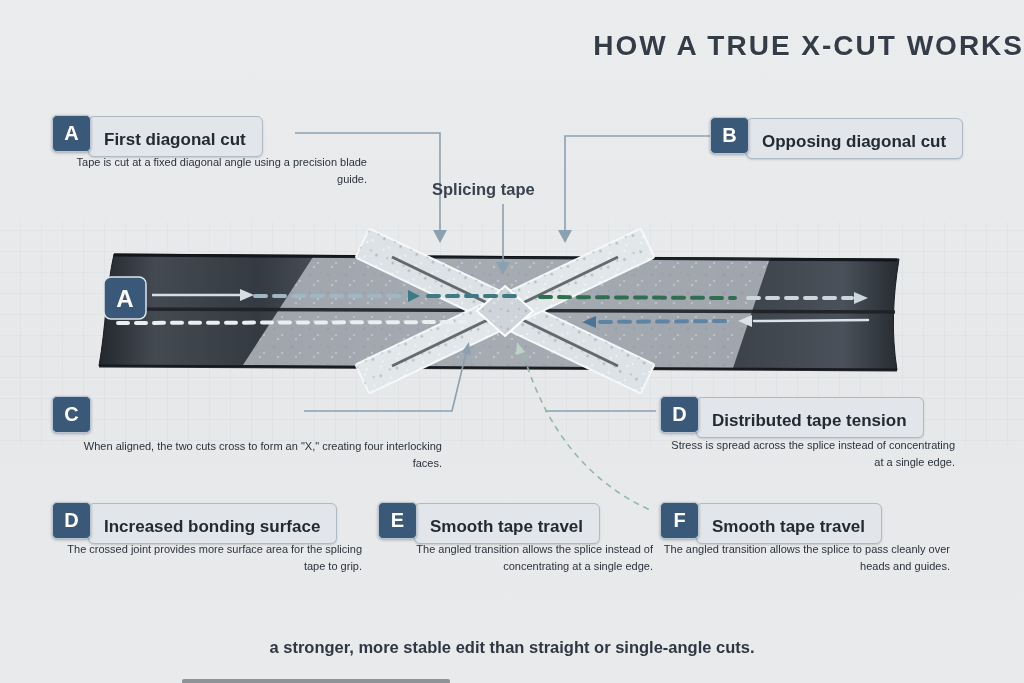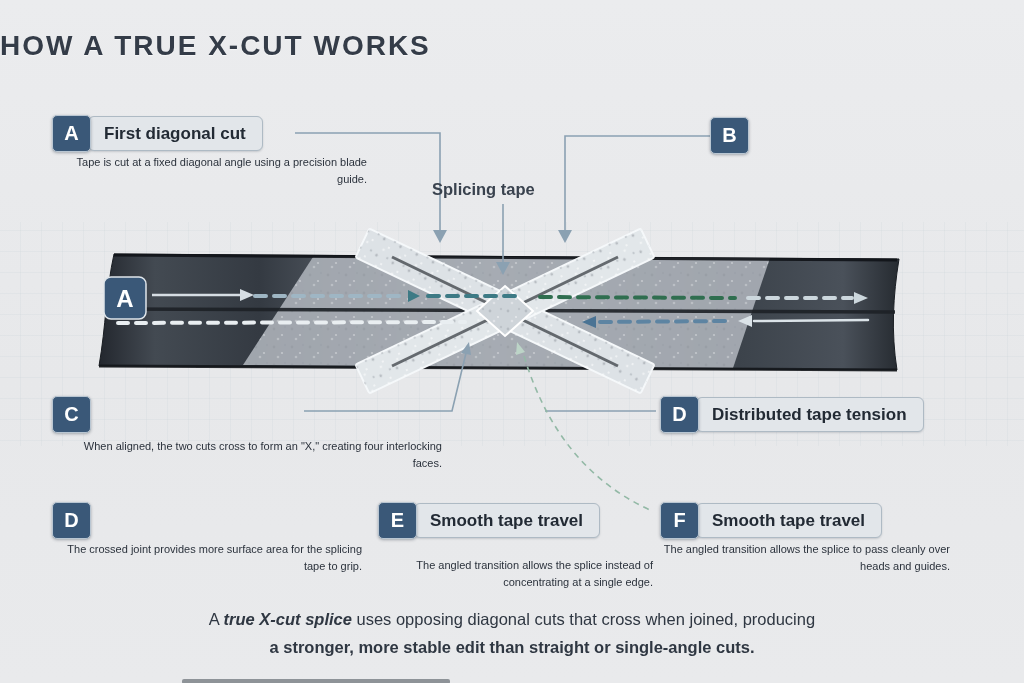--- a/index.html
+++ b/index.html
@@ -1,21 +1,21 @@
 <!DOCTYPE html>
 <html><head>
 <meta charset="utf-8">
 <style>
   html,body{margin:0;padding:0;}
   body{font-family:"Liberation Sans",sans-serif;background:#d8dadc;}
   .stage{position:relative;width:1024px;height:683px;background:linear-gradient(180deg,#ebecee 0%,#e7e8ea 55%,#e9eaec 100%);overflow:hidden;}
-  .page-title{position:absolute;left:0;top:30px;width:1024px;text-align:left;font-size:28px;font-weight:800;letter-spacing:2px;color:#343c48;text-shadow:0 1px 1px rgba(255,255,255,.6);}
+  .page-title{position:absolute;left:0;top:30px;width:1024px;text-align:right;font-size:28px;font-weight:800;letter-spacing:2px;color:#343c48;text-shadow:0 1px 1px rgba(255,255,255,.6);}
   .callout{position:absolute;display:flex;align-items:stretch;}
   .badge{display:flex;align-items:center;justify-content:center;width:37px;height:35px;background:#3a5878;color:#fff;font-weight:700;font-size:20px;border-radius:5px;border:1px solid #b9c6d2;box-shadow:0 1px 3px rgba(30,40,55,.35);z-index:2;}
-  .titlebox{display:flex;align-items:center;height:33px;margin:1px 0 0 -3px;padding:0 16px 0 15px;background:#e2e6ea;border:1px solid #aebac4;border-radius:6px;box-shadow:0 1px 2px rgba(40,50,65,.18);font-size:17px;font-weight:700;color:#222a34;white-space:nowrap;z-index:1;}
+  .titlebox{display:flex;align-items:center;height:33px;margin:1px 0 0 -3px;padding:6px 16px 0 15px;background:#e2e6ea;border:1px solid #aebac4;border-radius:6px;box-shadow:0 1px 2px rgba(40,50,65,.18);font-size:17px;font-weight:700;color:#222a34;white-space:nowrap;z-index:1;}
   .desc{position:absolute;font-size:11px;line-height:1.55;color:#2b323c;text-align:right;}
   .splice-label{position:absolute;font-size:16.5px;font-weight:700;color:#39424e;}
   .footer{position:absolute;left:0;width:1024px;text-align:center;color:#2f3742;font-size:16.5px;white-space:pre-wrap;}
   .footer .emph{font-weight:700;font-style:italic;}
   .diagram-svg{position:absolute;left:0;top:0;}
   .bottom-chip{position:absolute;left:182px;top:679px;width:268px;height:5px;background:#434a53;border-radius:2px;opacity:.55;}
 </style>
 </head>
 <body>
 
@@ -119,46 +119,48 @@
   <div class="callout" style="left:52px;top:115px;">
     <div class="badge">A</div>
     <div class="titlebox">First diagonal cut</div>
   </div>
   <div class="desc" style="left:52px;top:154px;width:315px;">Tape is cut at a fixed diagonal angle using a precision blade guide.</div>
 
   <div class="splice-label" style="left:432px;top:180px;">Splicing tape</div>
 
   <div class="callout" style="left:710px;top:117px;">
     <div class="badge">B</div>
+    <div class="titlebox">Opposing diagonal cut</div>
   </div>
 
   <div class="callout" style="left:52px;top:396px;">
     <div class="badge">C</div>
   </div>
   <div class="desc" style="left:52px;top:438px;width:390px;">When aligned, the two cuts cross to form an "X," creating four interlocking faces.</div>
 
   <div class="callout" style="left:660px;top:396px;">
     <div class="badge">D</div>
     <div class="titlebox">Distributed tape tension</div>
   </div>
+  <div class="desc" style="left:660px;top:437px;width:295px;">Stress is spread across the splice instead of concentrating at a single edge.</div>
 
   <div class="callout" style="left:52px;top:502px;">
     <div class="badge">D</div>
+    <div class="titlebox">Increased bonding surface</div>
   </div>
   <div class="desc" style="left:52px;top:541px;width:310px;">The crossed joint provides more surface area for the splicing tape to grip.</div>
 
   <div class="callout" style="left:378px;top:502px;">
     <div class="badge">E</div>
     <div class="titlebox">Smooth tape travel</div>
   </div>
-  <div class="desc" style="left:378px;top:557px;width:275px;">The angled transition allows the splice instead of concentrating at a single edge.</div>
+  <div class="desc" style="left:378px;top:541px;width:275px;">The angled transition allows the splice instead of concentrating at a single edge.</div>
 
   <div class="callout" style="left:660px;top:502px;">
     <div class="badge">F</div>
     <div class="titlebox">Smooth tape travel</div>
   </div>
   <div class="desc" style="left:660px;top:541px;width:290px;">The angled transition allows the splice to pass cleanly over heads and guides.</div>
 
-  <div class="footer" style="top:610px;"><span>A </span><span class="emph">true X-cut splice</span><span> uses opposing diagonal cuts that cross when joined, producing</span></div>
   <div class="footer" style="top:638px;font-weight:bold;">a stronger, more stable edit than straight or single-angle cuts.</div>
 
   <div class="bottom-chip"></div>
 </div>
 
 </body></html>

